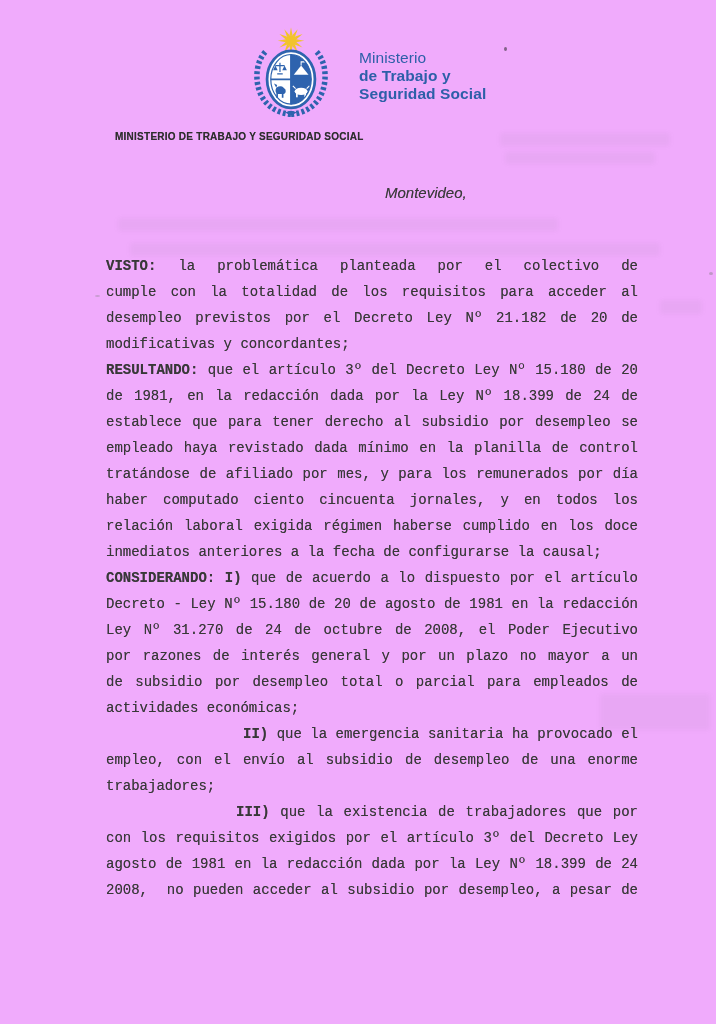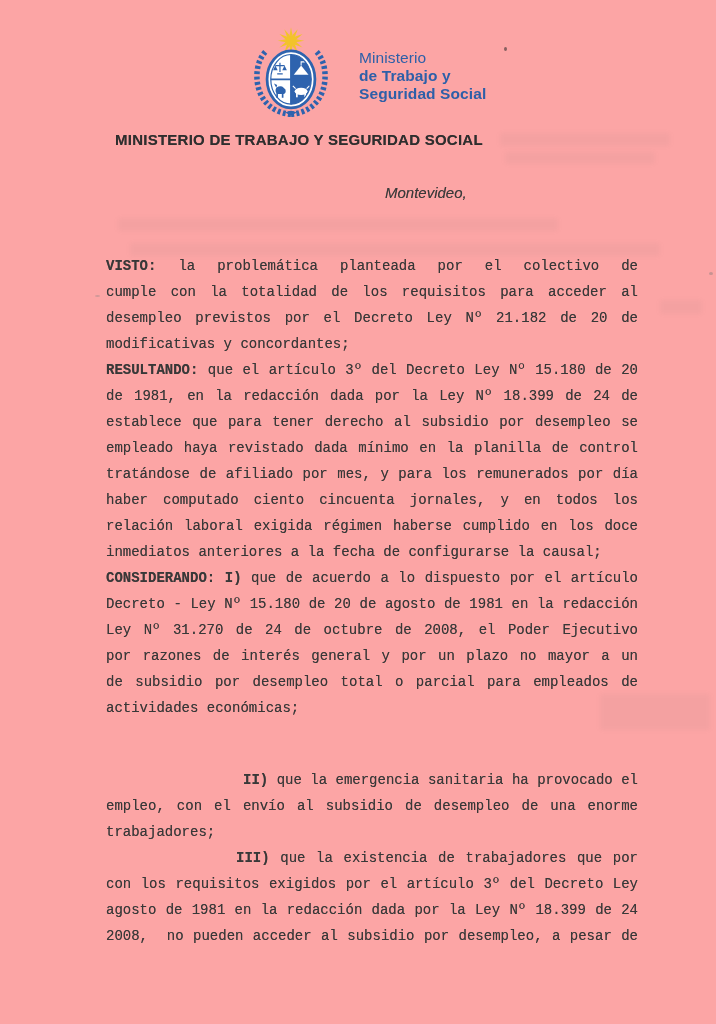--- a/index.html
+++ b/index.html
@@ -1,33 +1,33 @@
 <!DOCTYPE html>
 <html><head>
 <meta charset="utf-8">
 <style>
   html,body{margin:0;padding:0;background:#e8e8e8;}
   .page{
     position:relative;
     width:716px;height:1024px;
     margin:0 auto;
-    background:#fca5a5;
+    background:#f0abfc;
     overflow:hidden;
     font-family:"Liberation Sans", sans-serif;
   }
   
   .logo{position:absolute;left:245px;top:26px;display:flex;align-items:flex-start;}
   .coat{width:92px;height:92px;display:block;}
   .logo-text{margin-left:22px;padding-top:23px;color:#2d5fa8;font-size:15.5px;line-height:18px;letter-spacing:.1px;}
   .logo-text .lt-light{font-weight:400;}
   .logo-text .lt-bold{font-weight:700;}
   
   .doc-title{
     position:absolute;left:115px;top:131px;margin:0;
-    font-size:15px;font-weight:700;color:#2e2e2e;letter-spacing:.25px;
+    font-size:10px;font-weight:700;color:#2e2e2e;letter-spacing:.25px;
     text-shadow:0 0 .5px rgba(46,46,46,.6);
   }
   .place-date{
     position:absolute;left:385px;top:184px;
     font-size:15px;color:#3a3a3a;
     text-shadow:0 0 .5px rgba(55,55,55,.55);
     font-style:italic;
   }
   
   .doc-body{
@@ -140,21 +140,21 @@
       </div>
       <div>
         <div class="line"><b>CONSIDERANDO: I)</b><span> que de acuerdo a lo dispuesto por el artículo 10 del</span></div>
         <div class="line"><span>Decreto - Ley Nº 15.180 de 20 de agosto de 1981 en la redacción dada por la</span></div>
         <div class="line"><span>Ley Nº 31.270 de 24 de octubre de 2008, el Poder Ejecutivo puede establecer</span></div>
         <div class="line"><span>por razones de interés general y por un plazo no mayor a un año, un régimen</span></div>
         <div class="line"><span>de subsidio por desempleo total o parcial para empleados de ciertas</span></div>
         <div class="line last"><span>actividades económicas;</span></div>
       </div>
       <div>
-        <div class="line" style="padding-left: 137px; margin-top: 46px;"><b>II)</b><span> que la emergencia sanitaria ha provocado el</span></div>
+        <div class="line" style="padding-left: 137px;"><b>II)</b><span> que la emergencia sanitaria ha provocado el</span></div>
         <div class="line"><span>empleo, con el envío al subsidio de desempleo de una enorme cantidad de</span></div>
         <div class="line last"><span>trabajadores;</span></div>
       </div>
       <div>
         <div class="line" style="padding-left: 130px;"><b>III)</b><span> que la existencia de trabajadores que por no cumplir</span></div>
         <div class="line"><span>con los requisitos exigidos por el artículo 3º del Decreto Ley Nº 15.180 de 20 de</span></div>
         <div class="line"><span>agosto de 1981 en la redacción dada por la Ley Nº 18.399 de 24 de octubre de</span></div>
         <div class="line"><span>2008,&nbsp; no pueden acceder al subsidio por desempleo, a pesar de contar con</span></div>
       </div>
     </div>

